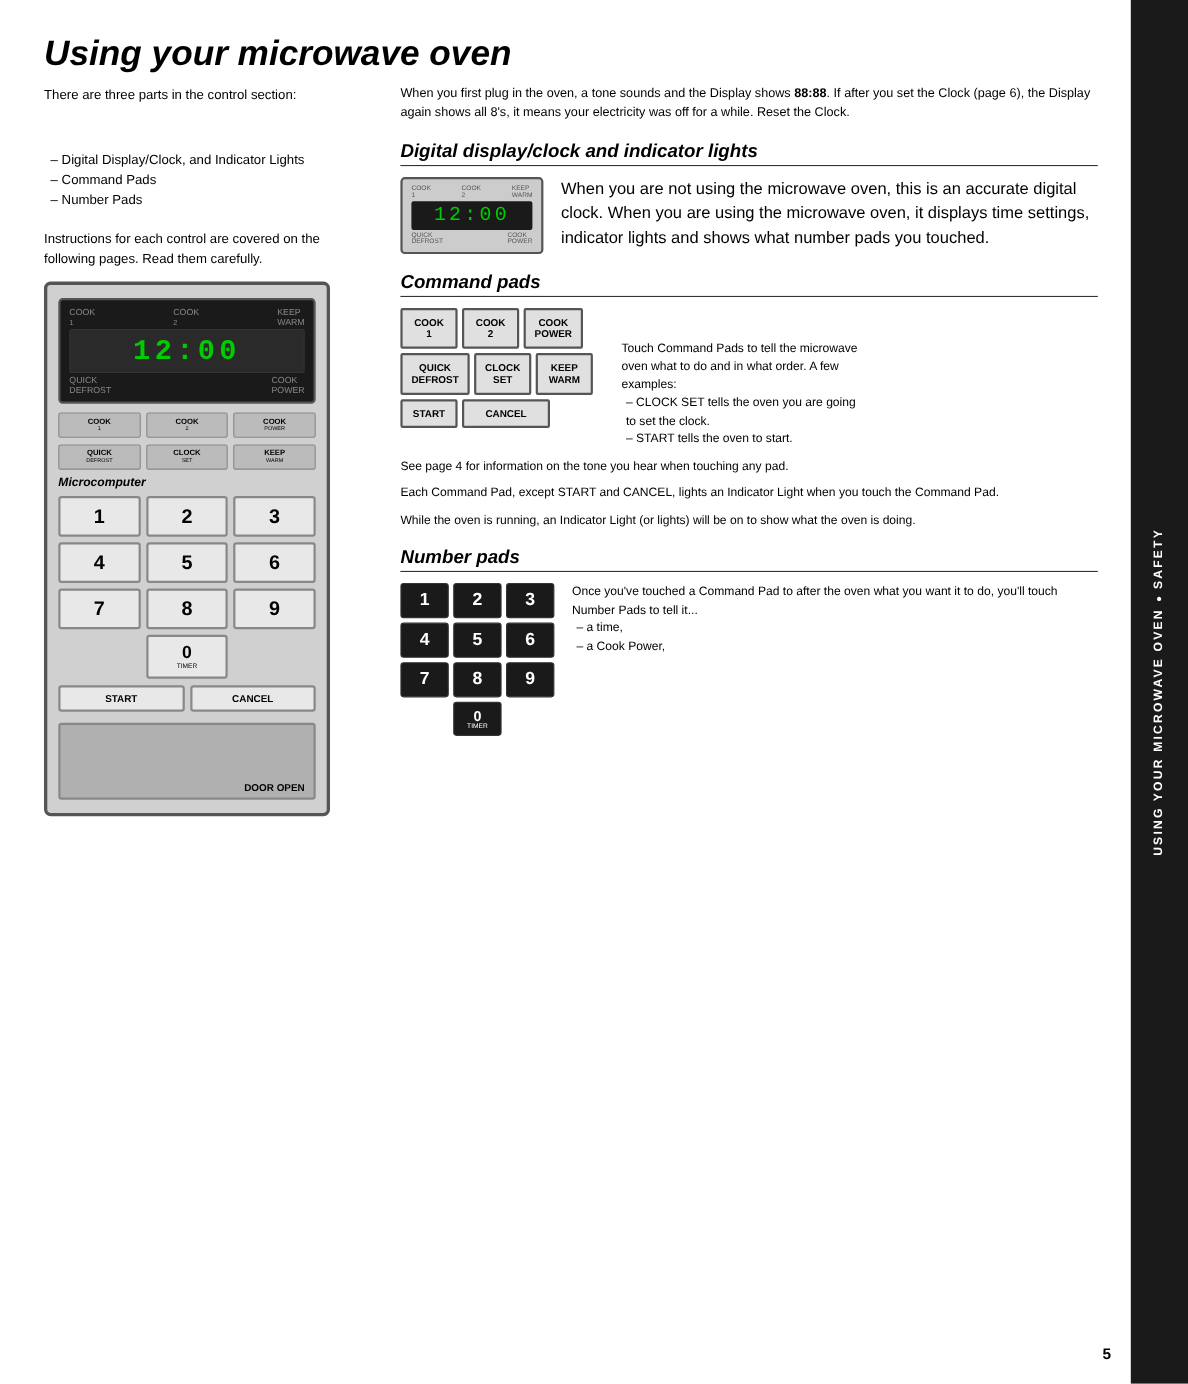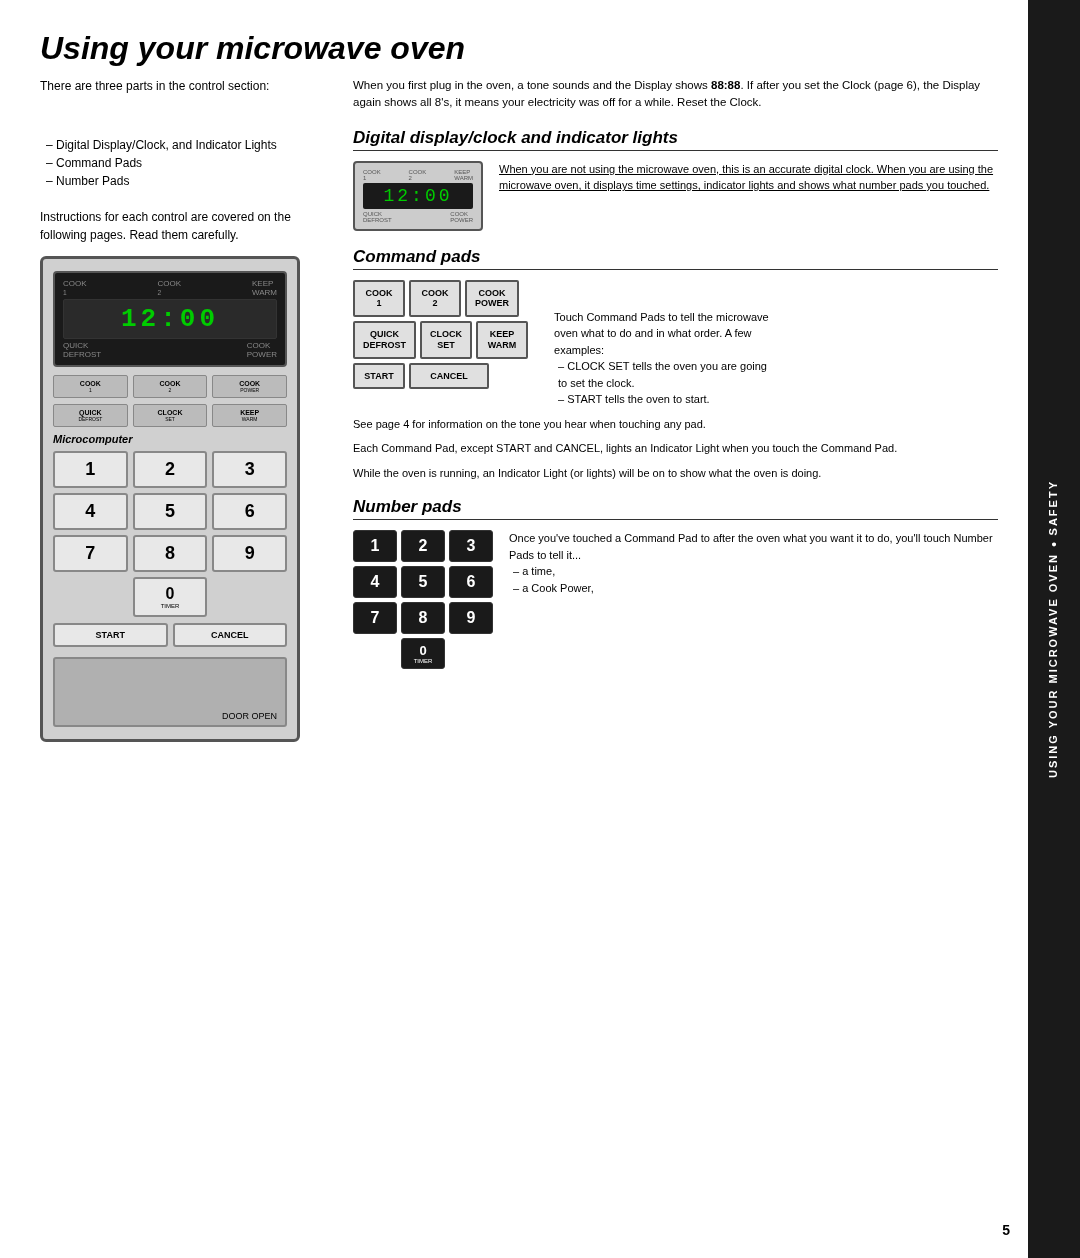--- a/index.html
+++ b/index.html
@@ -58,21 +58,21 @@
     .section-title {
       font-size: 20px;
       font-weight: bold;
       text-decoration: underline;
       margin-bottom: 14px;
     }
 
     
     .two-col {
       display: flex;
-      gap: 13px;
+      gap: 24px;
       margin-top: 10px;
     }
     .left-col {
       width: 300px;
       flex-shrink: 0;
     }
     .right-col {
       flex: 1;
     }
 
@@ -215,21 +215,21 @@
       border-radius: 3px;
       margin-top: 10px;
       height: 70px;
       display: flex;
       align-items: flex-end;
       justify-content: flex-end;
       padding: 4px 8px;
     }
     .door-open-label {
       font-size: 9px;
-      font-weight: normal;
+      font-weight: bold;
       text-transform: uppercase;
     }
 
     
     .right-intro {
       font-size: 11.5px;
       line-height: 1.5;
       margin-bottom: 16px;
     }
     .right-intro strong {
@@ -277,24 +277,23 @@
       border-radius: 2px;
     }
     .small-display-bottom {
       display: flex;
       justify-content: space-between;
       font-size: 6px;
       color: #555;
       margin-top: 2px;
     }
     .small-desc {
-      font-size: 11px;
+      font-size: 15px;
       line-height: 1.5;
       flex: 1;
-      text-decoration: underline;
     }
 
     
     .command-pads-section {
       margin-bottom: 16px;
     }
     .cmd-grid {
       display: inline-block;
       margin-right: 16px;
       vertical-align: top;

